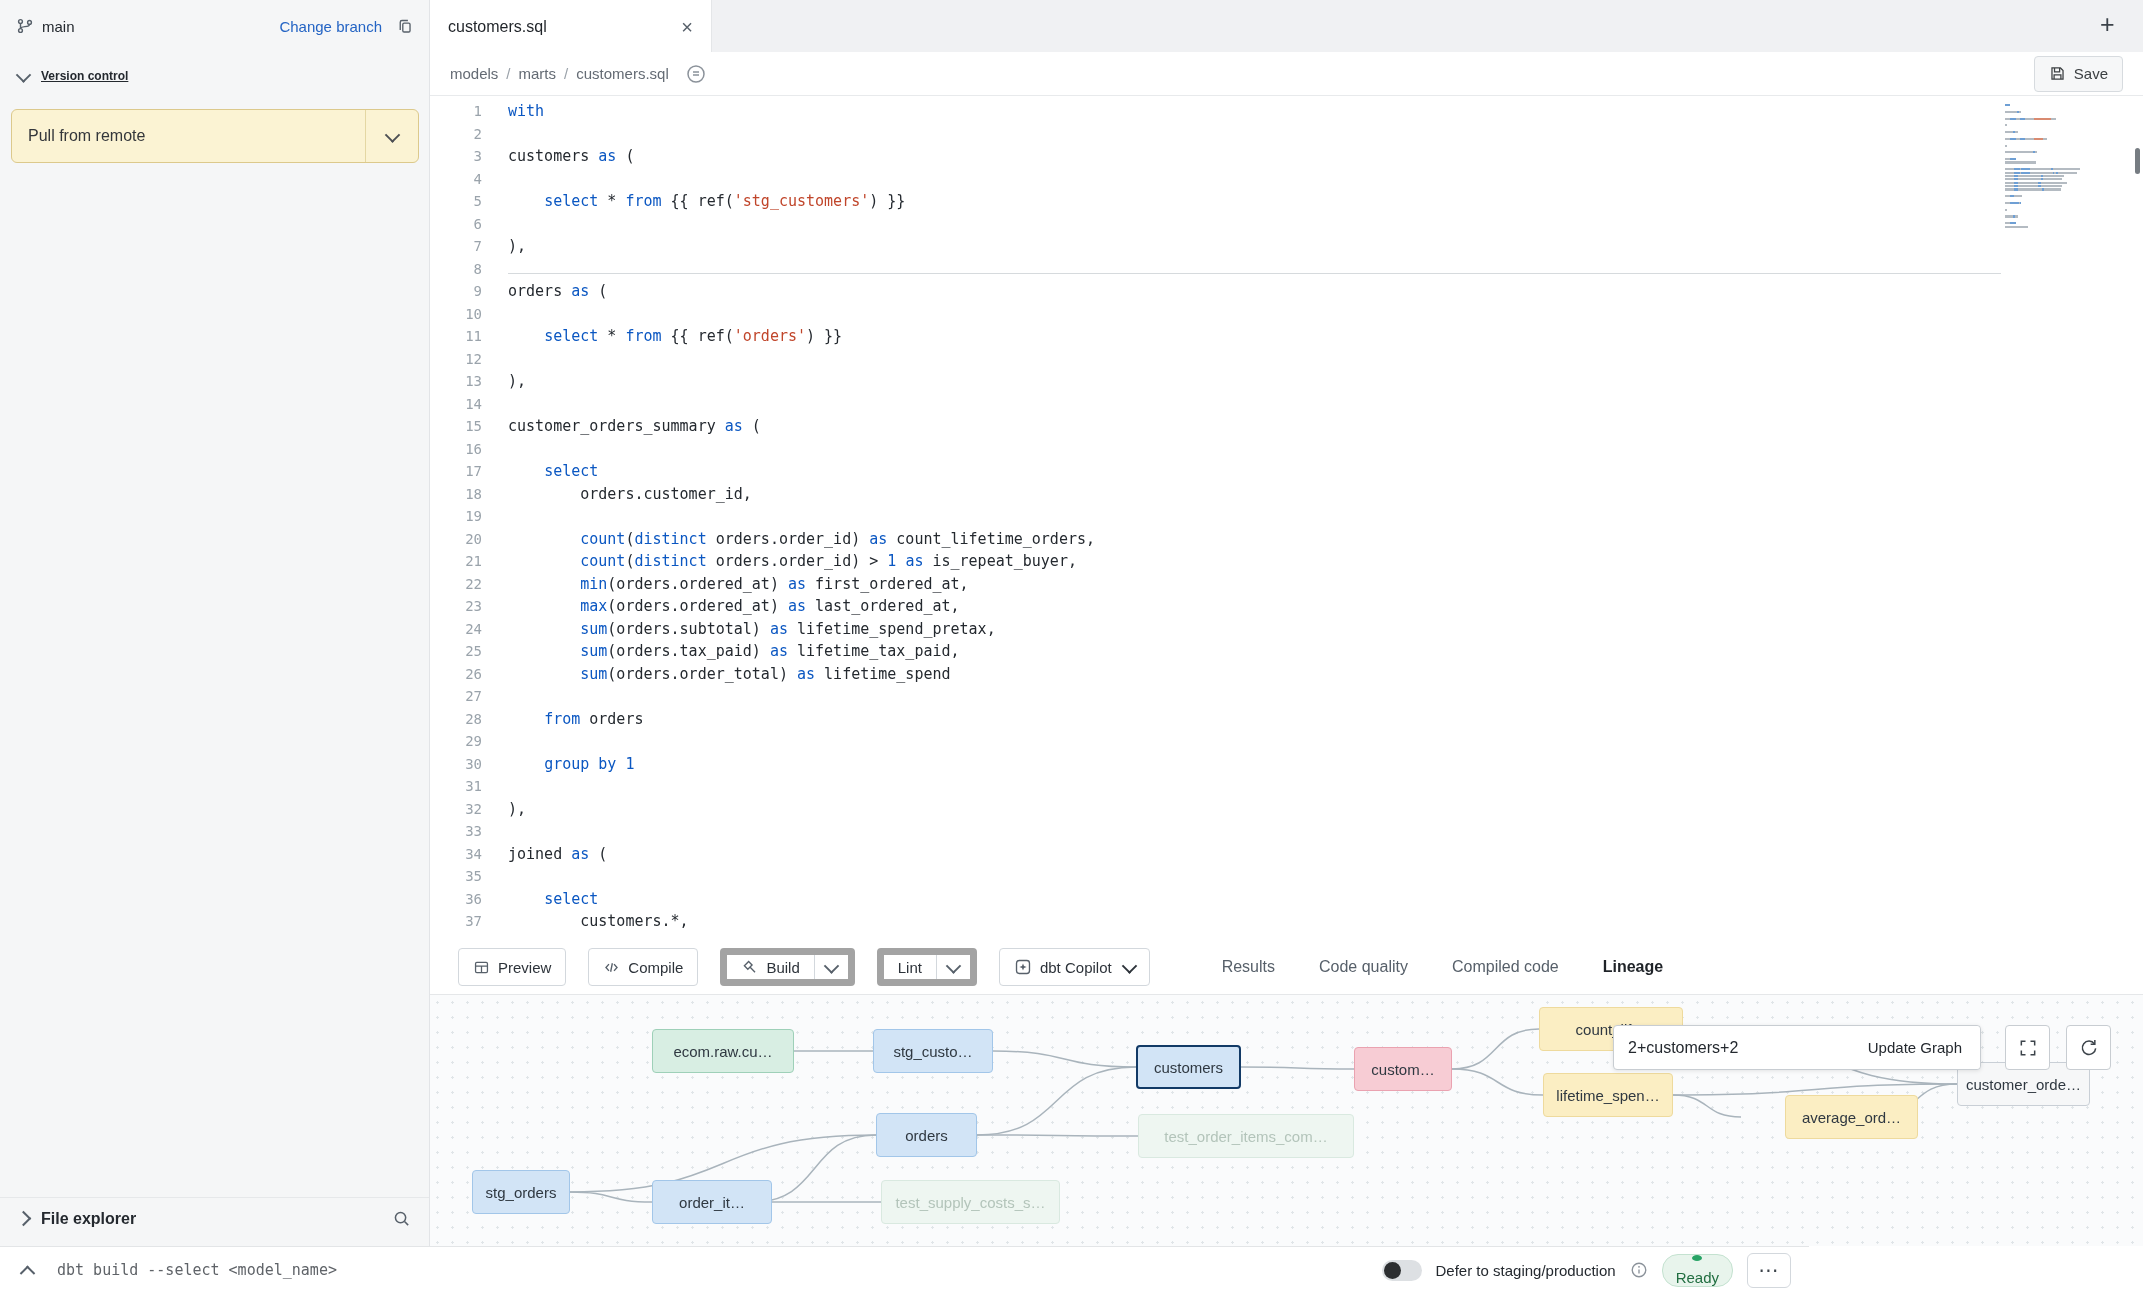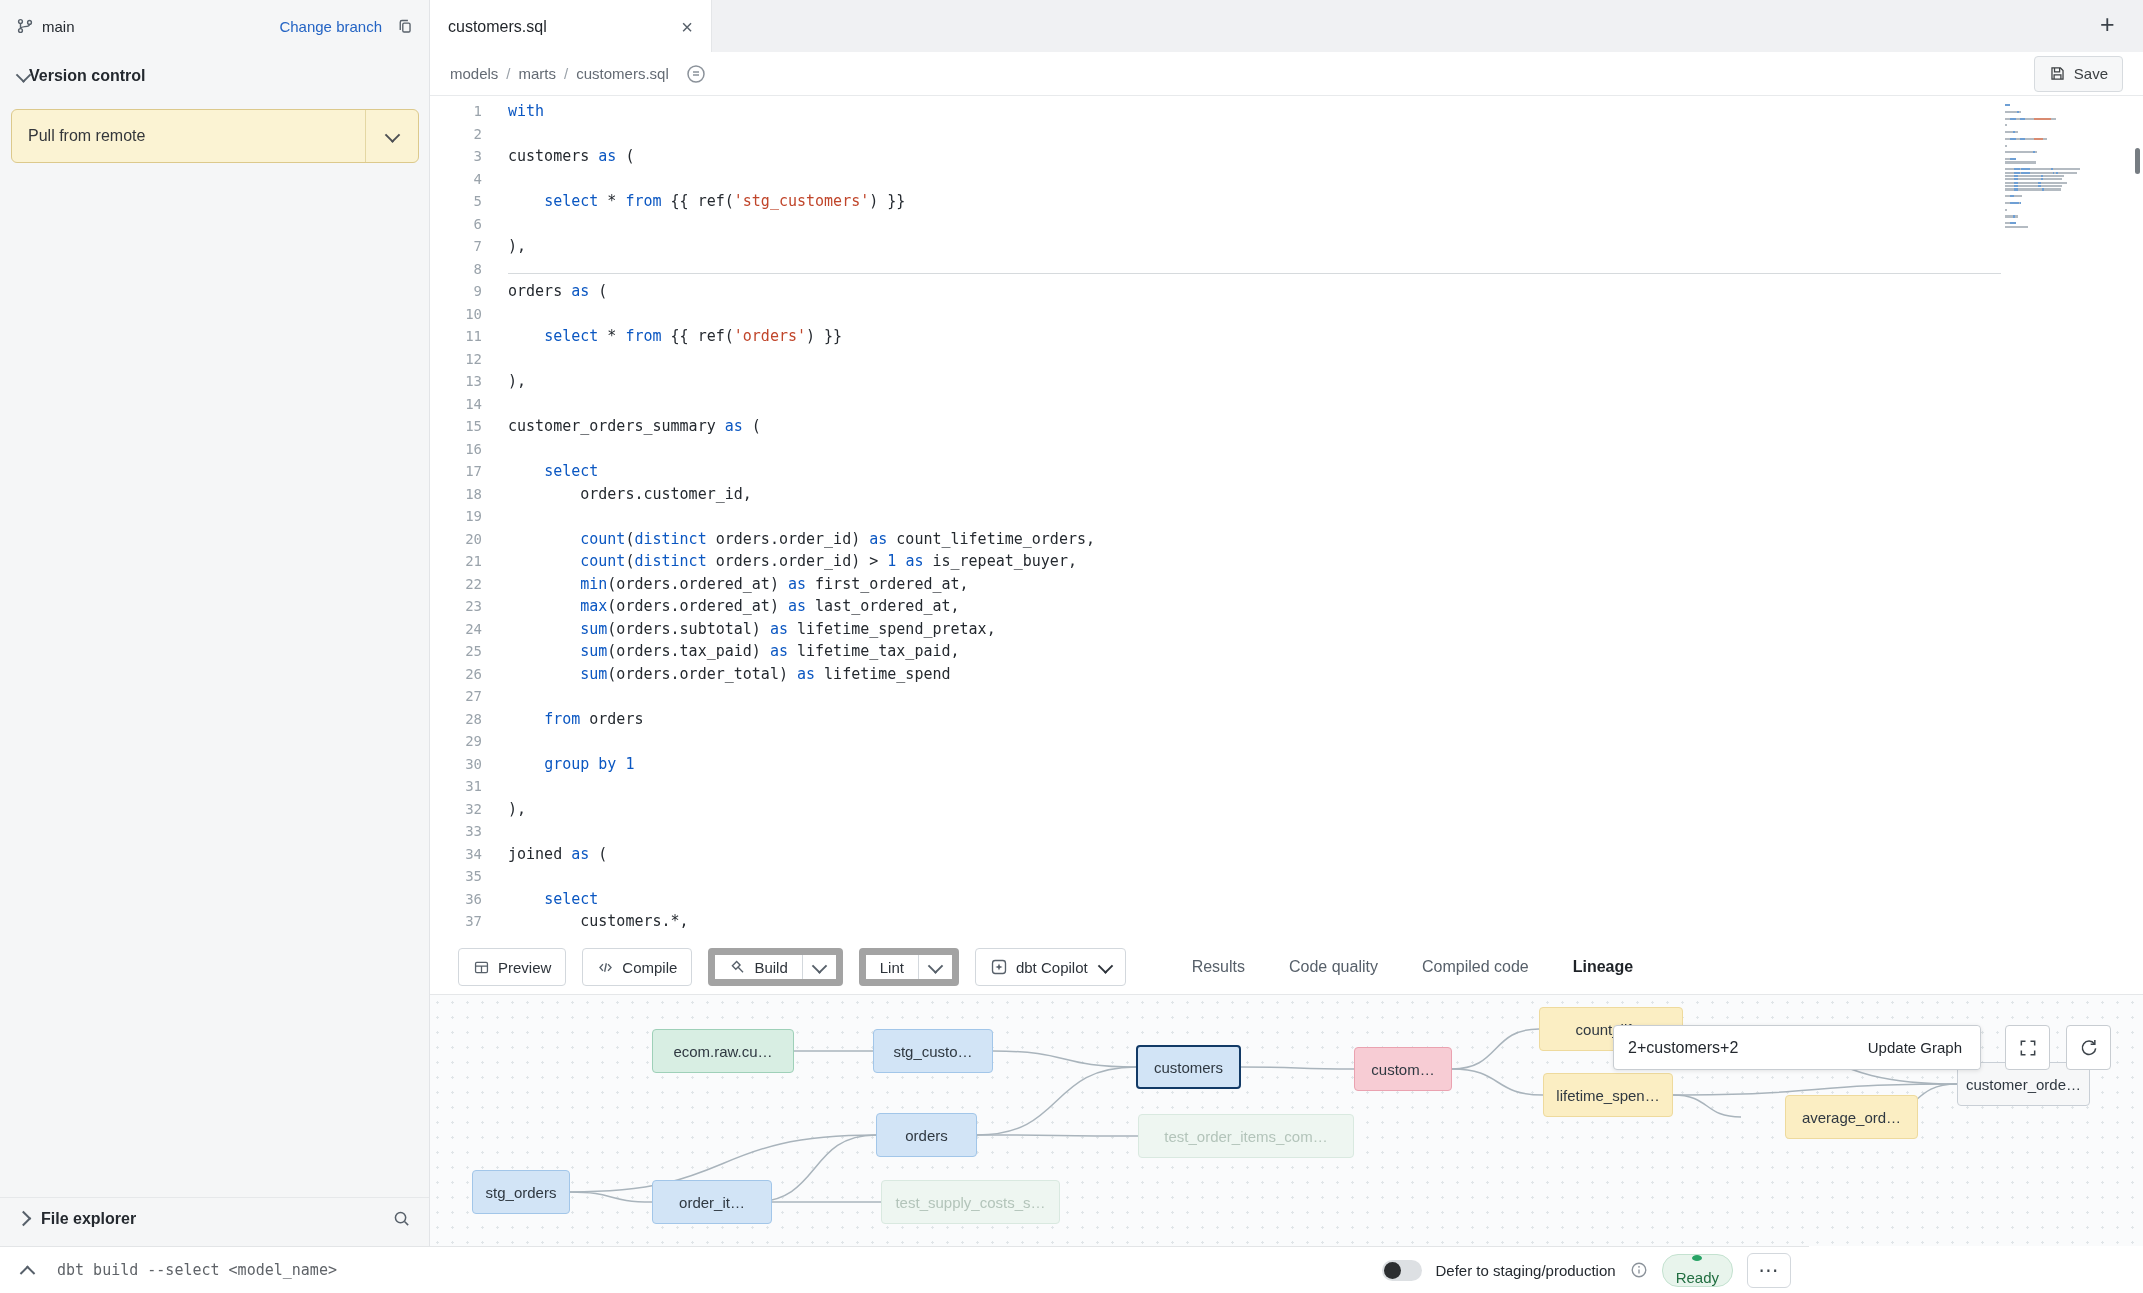--- a/index.html
+++ b/index.html
@@ -47,21 +47,21 @@
   .tok-p{color:#24292f;} .tok-k{color:#0b57c2;} .tok-s{color:#c0452a;} .tok-n{color:#0b57c2;}
   #active-line-rule{position:absolute;left:78px;right:142px;top:177px;height:1px;background:#d6dadd;}
   #minimap{position:absolute;right:48px;top:8px;width:90px;}
   .mm-line{height:2.2px;margin-bottom:1.2px;display:flex;}
   .mm-seg{height:100%;}
   .mm-p{background:#b4bbc2;} .mm-k{background:#6e9fd4;} .mm-s{background:#d98a70;} .mm-n{background:#6e9fd4;}
   #scroll-thumb{position:absolute;right:3px;top:52px;width:5px;height:26px;background:#767c82;border-radius:3px;}
 
   
   #toolbar{left:430px;top:940px;width:1713px;height:55px;background:#fff;border-bottom:1px solid #e5e7e9;
-    display:flex;align-items:center;padding-left:28px;box-sizing:border-box;gap:16px;}
+    display:flex;align-items:center;padding-left:28px;box-sizing:border-box;gap:22px;}
   .tbtn{height:38px;border:1px solid #d3d8dd;border-radius:4px;background:#fff;display:inline-flex;
     align-items:center;gap:8px;padding:0 14px;font-size:15px;color:#2d333a;cursor:pointer;box-sizing:border-box;}
   .tgroup{display:inline-flex;height:38px;border:7px solid #a3a3a3;border-radius:4px;background:#fff;box-sizing:border-box;}
   .tgroup .main{display:inline-flex;align-items:center;gap:8px;padding:0 14px;font-size:15px;color:#2d333a;cursor:pointer;}
   .tgroup .caret{display:inline-flex;align-items:center;padding:0 11px;border-left:1px solid #d3d8dd;color:#57606a;cursor:pointer;}
   #panel-tabs{margin-left:50px;display:flex;gap:44px;font-size:16px;color:#57606a;}
   .panel-tab{cursor:pointer;}
   .panel-tab.active{color:#1f2328;font-weight:bold;}
 
   
@@ -87,21 +87,21 @@
   #update-graph{border:0;background:#fff;font-size:15px;color:#24292f;padding:0 18px;height:100%;cursor:pointer;border-radius:4px;
     font-family:"Liberation Sans","DejaVu Sans",sans-serif;}
   .lin-btn{position:absolute;top:30px;width:45px;height:45px;z-index:5;background:#fff;border:1px solid #c8cdd2;border-radius:4px;
     display:flex;align-items:center;justify-content:center;cursor:pointer;color:#3c434a;box-sizing:border-box;}
   #fullscreen-btn{left:1575px;} #refresh-btn{left:1636px;}
 
   
   #sidebar{left:0;top:52px;width:430px;height:1194px;background:#f5f6f7;border-right:1px solid #e2e4e7;box-sizing:border-box;}
   #vc-header{position:absolute;left:0;top:0;width:100%;height:48px;display:flex;align-items:center;padding:0 18px;
     box-sizing:border-box;color:#24292f;cursor:pointer;}
-  #vc-header .ttl{font-size:16px;font-weight:bold;}
+  #vc-header .ttl{margin-left:12px;font-size:12px;font-weight:bold;text-decoration:underline;}
   #pull-btn{position:absolute;left:11px;top:57px;width:408px;height:54px;background:#fbf3d3;border:1px solid #dcc98c;
     border-radius:6px;display:flex;align-items:center;box-sizing:border-box;cursor:pointer;}
   #pull-btn .lbl{flex:1;padding-left:16px;font-size:16px;color:#33363a;}
   #pull-btn .caret{width:52px;height:100%;border-left:1px solid #e4d7a3;display:flex;align-items:center;justify-content:center;color:#4c4f53;}
   #fx-row{position:absolute;left:0;top:1145px;width:100%;height:42px;border-top:1px solid #e6e8ea;display:flex;
     align-items:center;padding:0 18px;box-sizing:border-box;color:#24292f;cursor:pointer;}
   #fx-row .ttl{margin-left:12px;font-size:16px;font-weight:bold;}
   #fx-search{margin-left:auto;}
 
   

